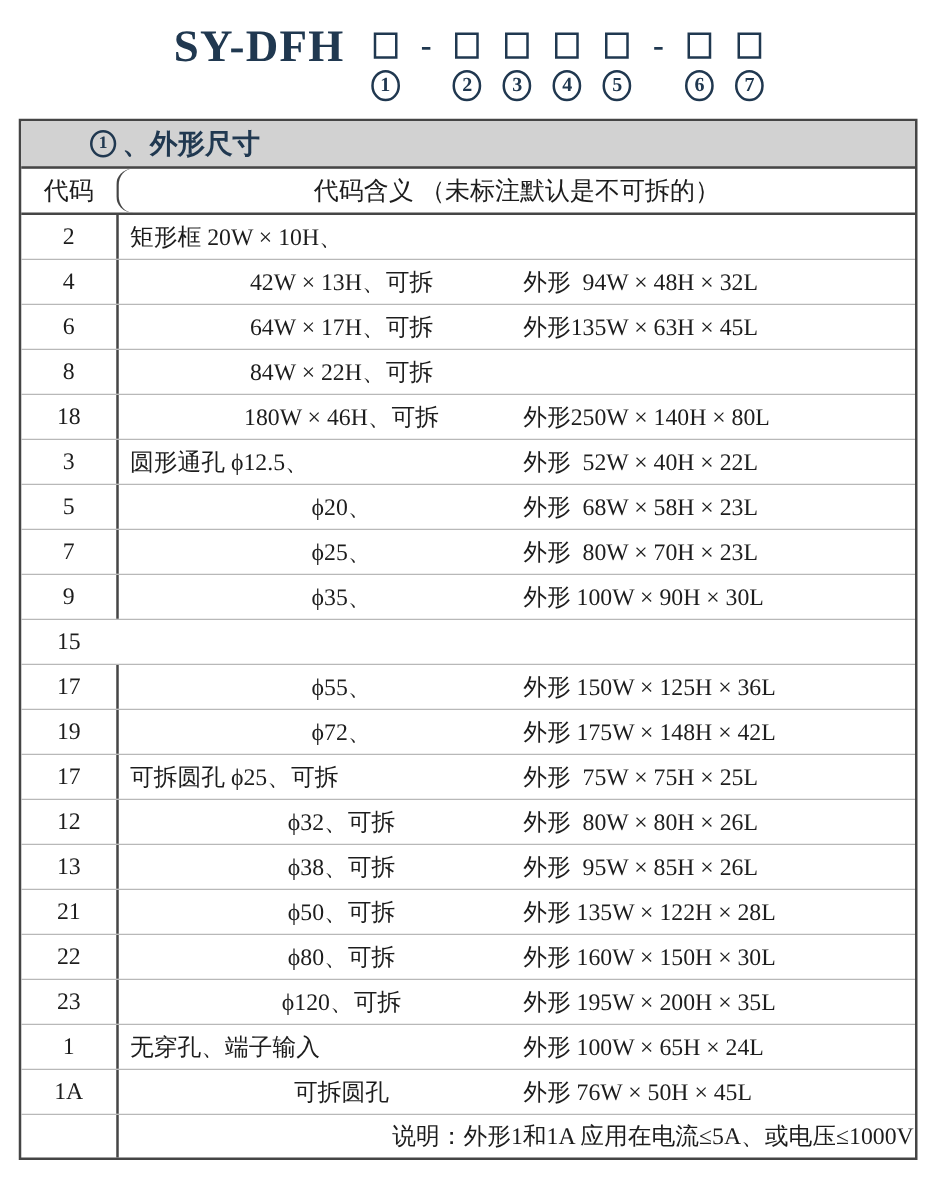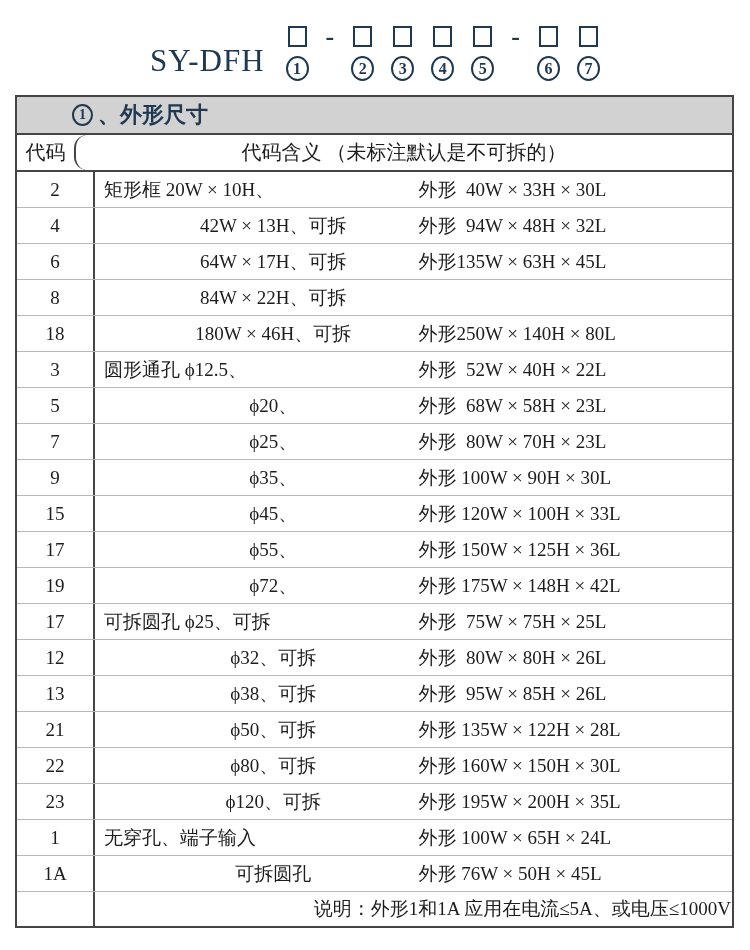--- a/index.html
+++ b/index.html
@@ -19,23 +19,22 @@
     position: relative;
   }
   
   .model-header {
     position: absolute; top: 26px; left: 0; width: 750px;
     display: flex; justify-content: center; align-items: flex-start;
     gap: 17px; color: var(--navy);
   }
   .model-name {
     height: 22px; display: flex; align-items: center;
-    font-size: 31px; font-weight: normal; letter-spacing: 1px;
+    font-size: 36px; font-weight: bold; letter-spacing: 1px;
     margin-right: 4px;
-    margin-top: 24px;
   }
   .slot { display: flex; flex-direction: column; align-items: center; gap: 9px; }
   .code-box { width: 19px; height: 21px; border: 2px solid var(--navy); background: #fff; }
   .circle-num {
     width: 23px; height: 25px; border: 2px solid var(--navy); border-radius: 50%;
     display: flex; align-items: center; justify-content: center;
     font-size: 16px; font-weight: bold; color: var(--navy);
   }
   .dash {
     height: 21px; display: flex; align-items: center;
@@ -56,21 +55,21 @@
   .title-circle {
     width: 21px; height: 22px; border: 2px solid var(--navy); border-radius: 50%;
     display: inline-flex; align-items: center; justify-content: center;
     font-size: 14px; font-weight: bold;
   }
   .header-row {
     height: 37px; display: flex; font-size: 20px;
     border-bottom: 2px solid var(--border_dark);
   }
   .header-row .code-col {
-    width: 57px; display: flex; align-items: center; justify-content: center;
+    width: 76px; display: flex; align-items: center; justify-content: center;
   }
   .header-row .meaning-col {
     flex: 1; border-left: 2px solid var(--border_dark);
     display: flex; align-items: center; justify-content: center;
     white-space: pre;
     border-radius: 13px;
   }
   .trow { height: 36px; display: flex; font-size: 19px; border-bottom: 1px solid var(--border_light); }
   .trow .code { width: 76px; display: flex; align-items: center; justify-content: center; }
   .trow .meaning { flex: 1; border-left: 2px solid var(--border_dark); display: flex; align-items: stretch; }
@@ -137,21 +136,20 @@
 
   <div class="header-row">
     <div class="code-col">代码</div>
     <div class="meaning-col">代码含义 （未标注默认是不可拆的）</div>
   </div>
 
   <div class="trow">
     <div class="code">2</div>
     <div class="meaning">
       <div class="desc left">矩形框 20W × 10H、</div>
-      <div class="outline">外形  40W × 33H × 30L</div>
     </div>
   </div>
   <div class="trow">
     <div class="code">4</div>
     <div class="meaning">
       <div class="desc center">42W × 13H、可拆</div>
       <div class="outline">外形  94W × 48H × 32L</div>
     </div>
   </div>
   <div class="trow">
@@ -197,24 +195,20 @@
   </div>
   <div class="trow">
     <div class="code">9</div>
     <div class="meaning">
       <div class="desc center">ϕ35、</div>
       <div class="outline">外形 100W × 90H × 30L</div>
     </div>
   </div>
   <div class="trow">
     <div class="code">15</div>
-    <div class="meaning">
-      <div class="desc center">ϕ45、</div>
-      <div class="outline">外形 120W × 100H × 33L</div>
-    </div>
   </div>
   <div class="trow">
     <div class="code">17</div>
     <div class="meaning">
       <div class="desc center">ϕ55、</div>
       <div class="outline">外形 150W × 125H × 36L</div>
     </div>
   </div>
   <div class="trow">
     <div class="code">19</div>

